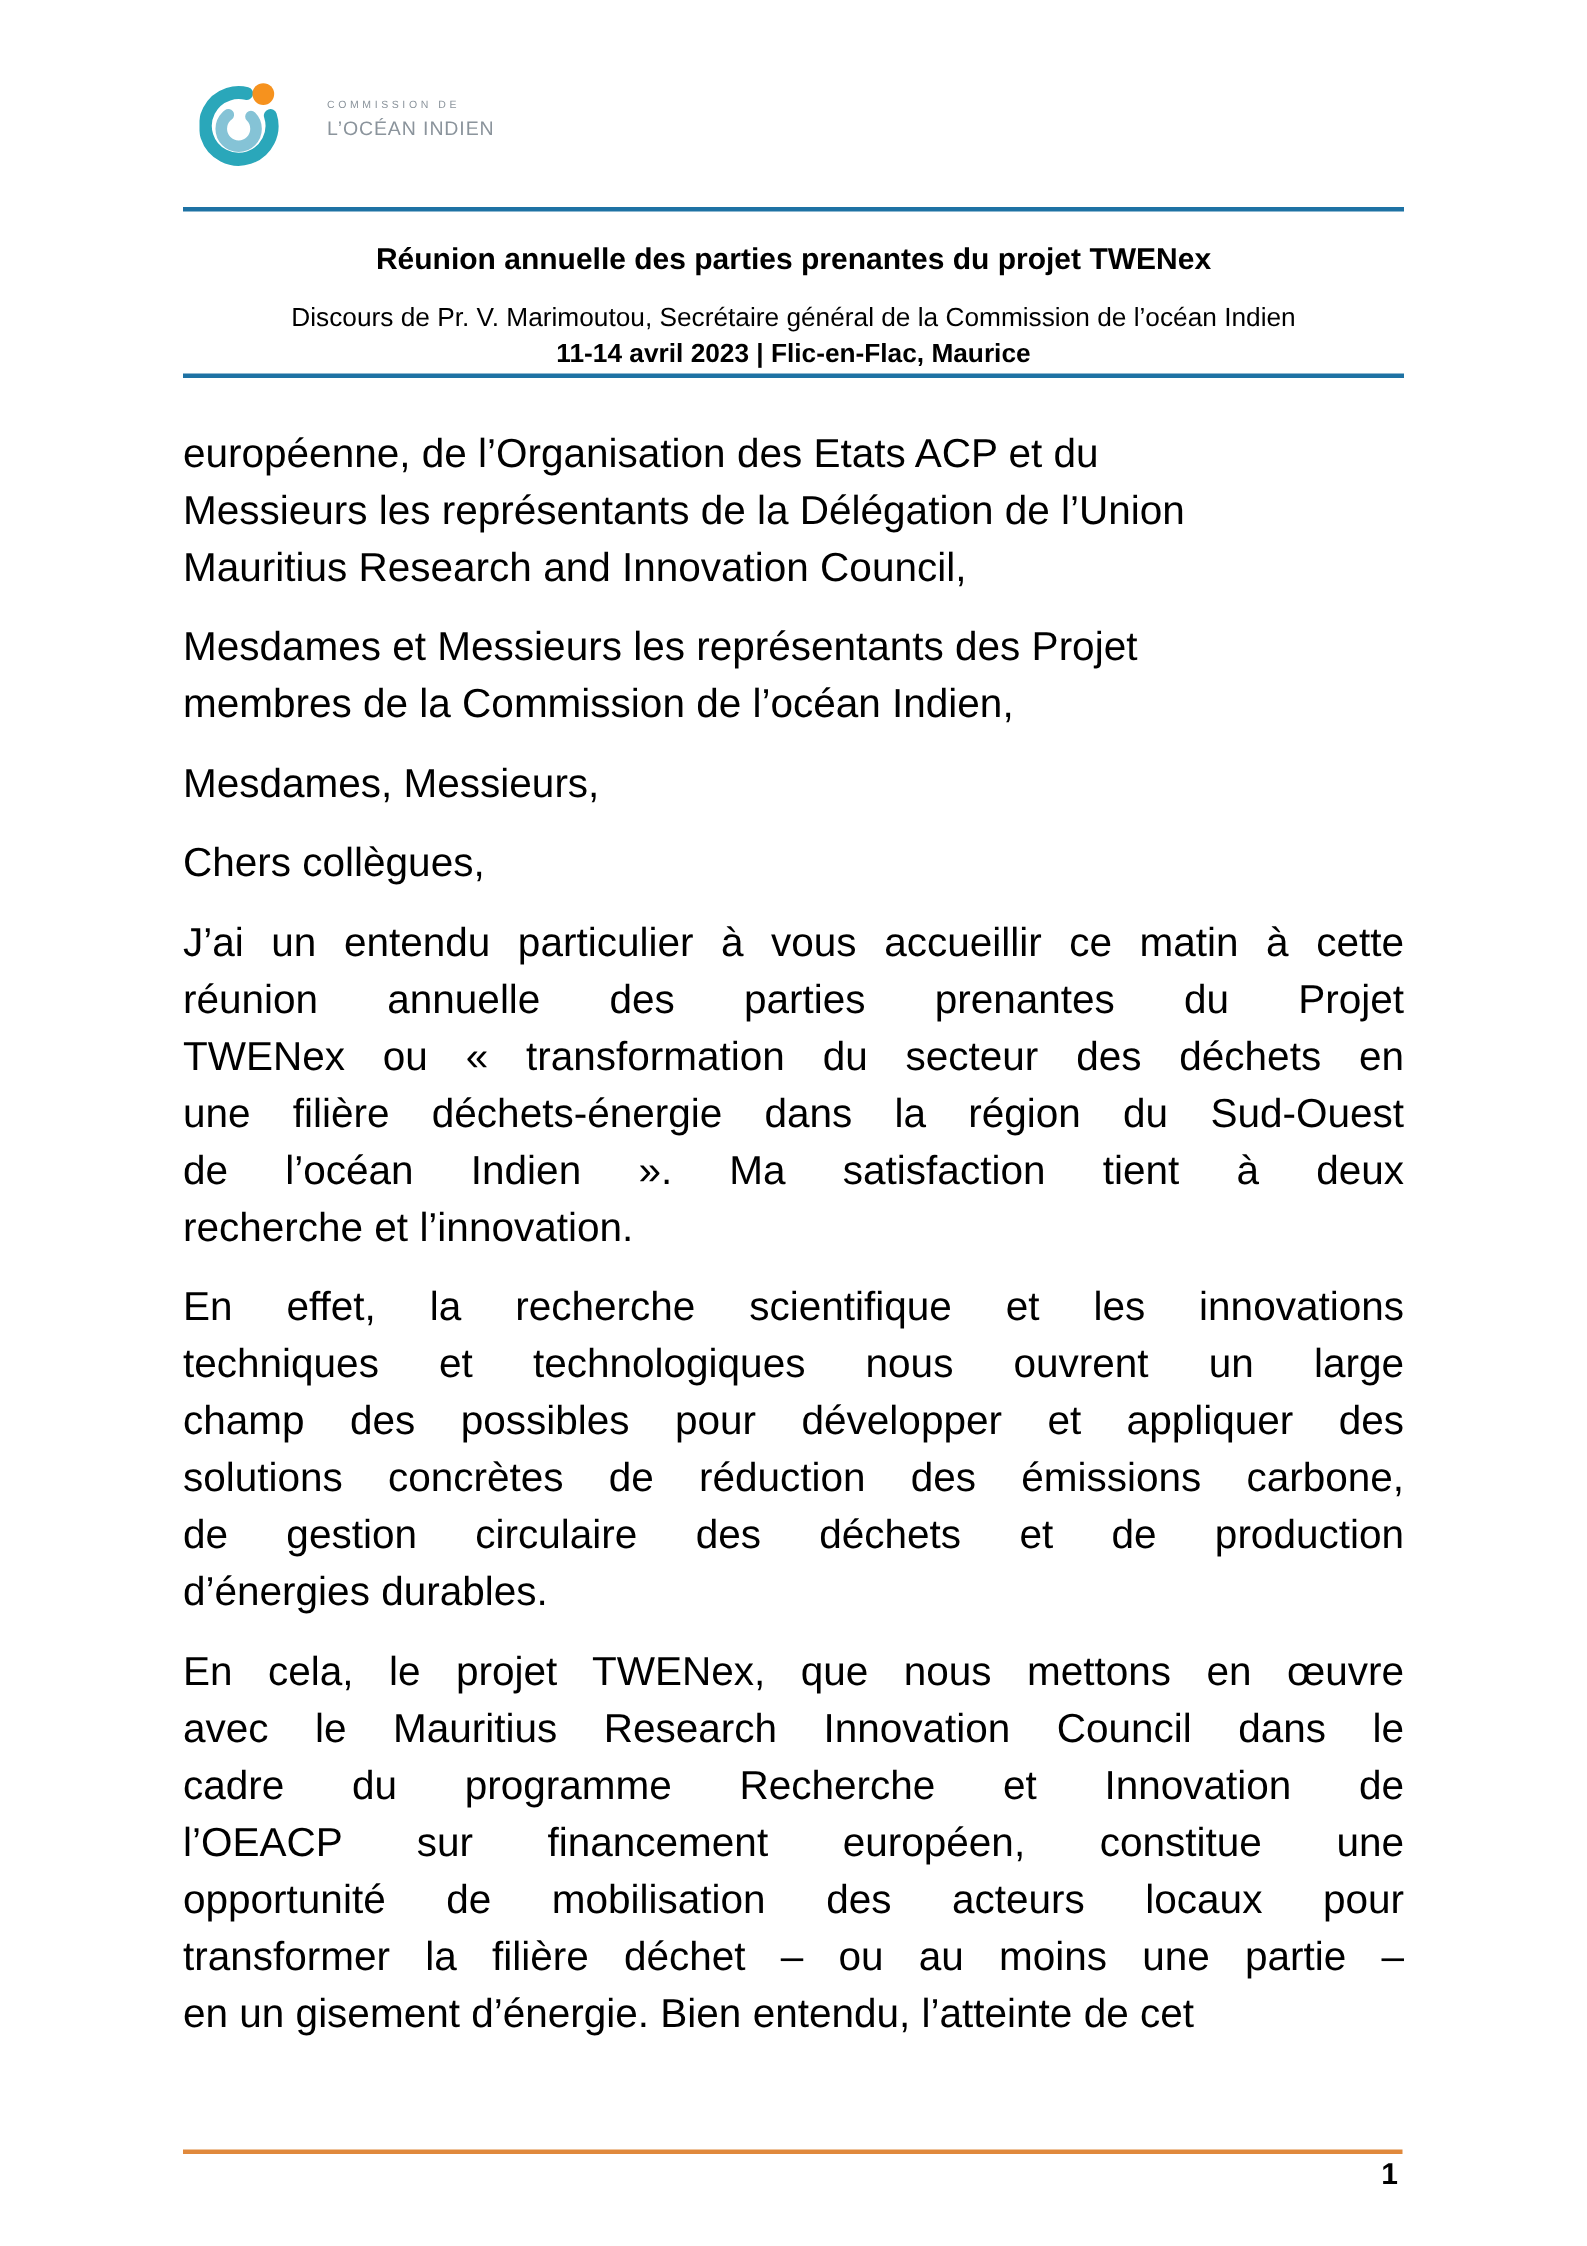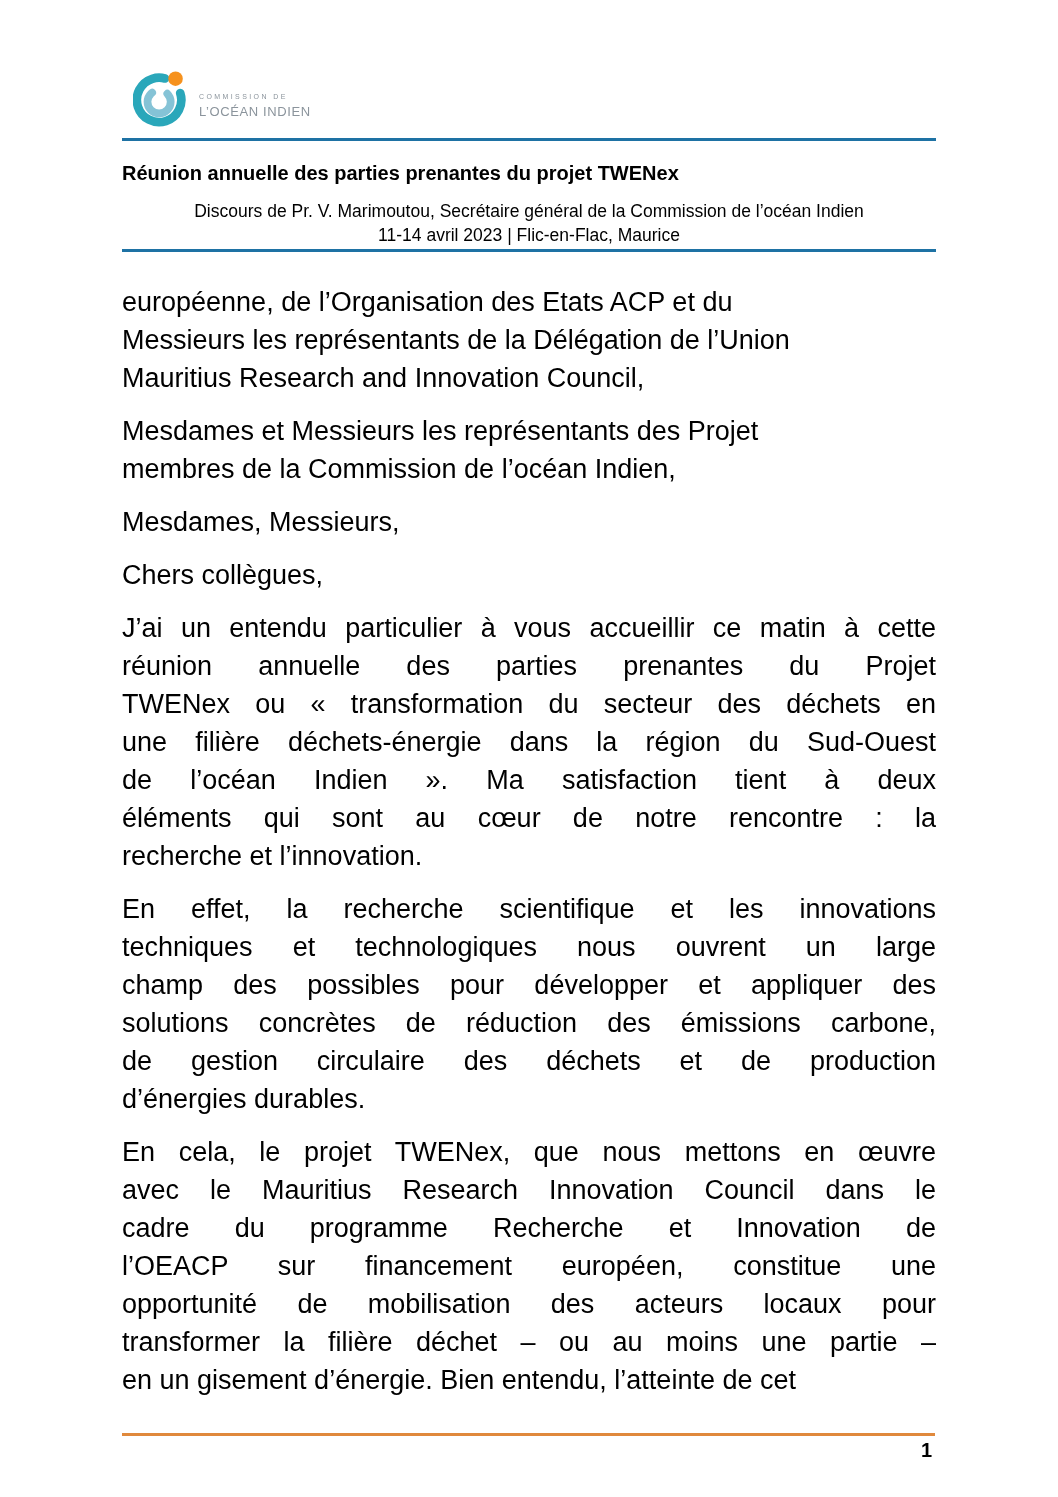--- a/index.html
+++ b/index.html
@@ -13,47 +13,47 @@
   html,body{margin:0;padding:0;background:#ffffff;}
   .page{
     position:relative;
     width:1058px;height:1497px;
     background:#ffffff;
     font-family:"Liberation Sans","DejaVu Sans",sans-serif;
     color:#000;
     overflow:hidden;
   }
   
-  .logo{position:absolute;left:133px;top:68px;display:flex;align-items:center;}
+  .logo{position:absolute;left:133px;top:52px;display:flex;align-items:flex-start;gap:19px;}
   .logo-icon{width:58px;height:60px;display:block;}
   .logo-icon .outer{stroke:var(--logo-teal);}
   .logo-icon .inner{stroke:var(--logo-light-blue);}
   .logo-icon .dot{fill:var(--logo-orange);}
   .logo-text{margin-left:8px;margin-top:14px;color:var(--logo-text-gray);}
   .logo-line1{font-size:7px;letter-spacing:2.4px;line-height:9px;}
   .logo-line2{font-size:13px;letter-spacing:0.6px;line-height:15px;margin-top:3px;}
   
   .rule{position:absolute;left:122px;width:814px;height:3px;}
   .rule-blue{background:var(--rule-blue);}
   .rule-orange{background:var(--rule-orange);width:813px;}
   .rule-top{top:138px;}
   .rule-header-bottom{top:249px;}
   .rule-footer{top:1433px;}
   
   .doc-title{
     position:absolute;left:122px;top:161px;width:814px;
-    font-size:20px;font-weight:bold;line-height:24px;
+    text-align:center;font-size:20px;font-weight:bold;line-height:24px;
   }
   .doc-subtitle1{
     position:absolute;left:122px;top:200px;width:814px;
     text-align:center;font-size:17.5px;line-height:22px;
   }
   .doc-subtitle2{
     position:absolute;left:122px;top:224px;width:814px;
-    text-align:center;font-size:17.5px;line-height:22px;
+    text-align:center;font-size:17.5px;line-height:22px;font-weight:bold;
   }
   
   .speech-body{
     position:absolute;left:122px;top:283px;width:814px;
     font-size:27px;line-height:38px;
   }
   .paragraph{margin:0 0 15px 0;}
   .line{white-space:nowrap;}
   .line.stretch{
     text-align:justify;
@@ -105,21 +105,20 @@
       </div>
       <div class="paragraph">
         <div class="line">Chers collègues,</div>
       </div>
       <div class="paragraph">
         <div class="line stretch">J’ai un entendu particulier à vous accueillir ce matin à cette</div>
         <div class="line stretch">réunion annuelle des parties prenantes du Projet</div>
         <div class="line stretch">TWENex ou « transformation du secteur des déchets en</div>
         <div class="line stretch">une filière déchets-énergie dans la région du Sud-Ouest</div>
         <div class="line stretch">de l’océan Indien ». Ma satisfaction tient à deux</div>
-        <div class="line stretch">éléments qui sont au cœur de notre rencontre : la</div>
         <div class="line">recherche et l’innovation.</div>
       </div>
       <div class="paragraph">
         <div class="line stretch">En effet, la recherche scientifique et les innovations</div>
         <div class="line stretch">techniques et technologiques nous ouvrent un large</div>
         <div class="line stretch">champ des possibles pour développer et appliquer des</div>
         <div class="line stretch">solutions concrètes de réduction des émissions carbone,</div>
         <div class="line stretch">de gestion circulaire des déchets et de production</div>
         <div class="line">d’énergies durables.</div>
       </div>

